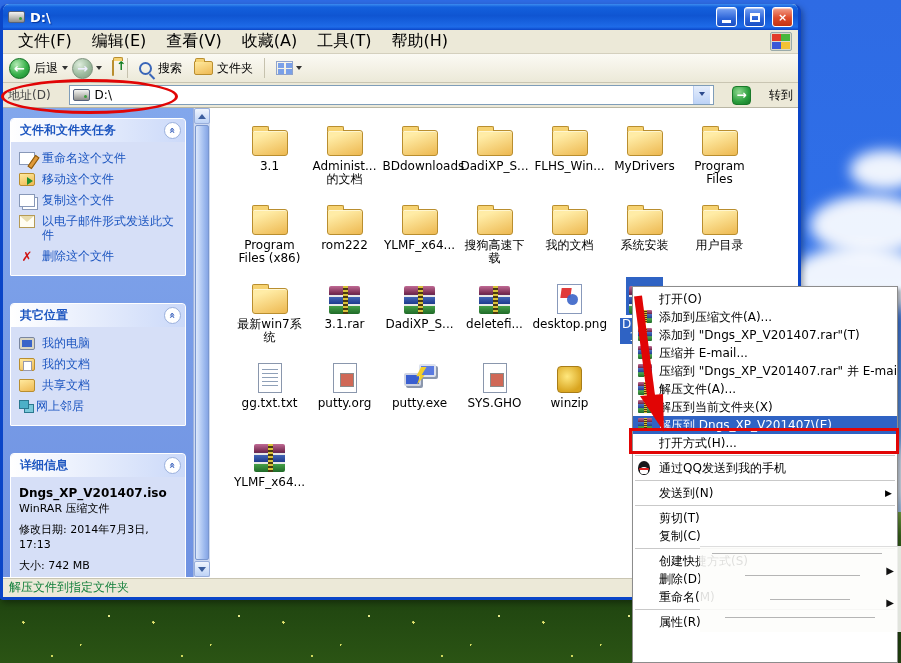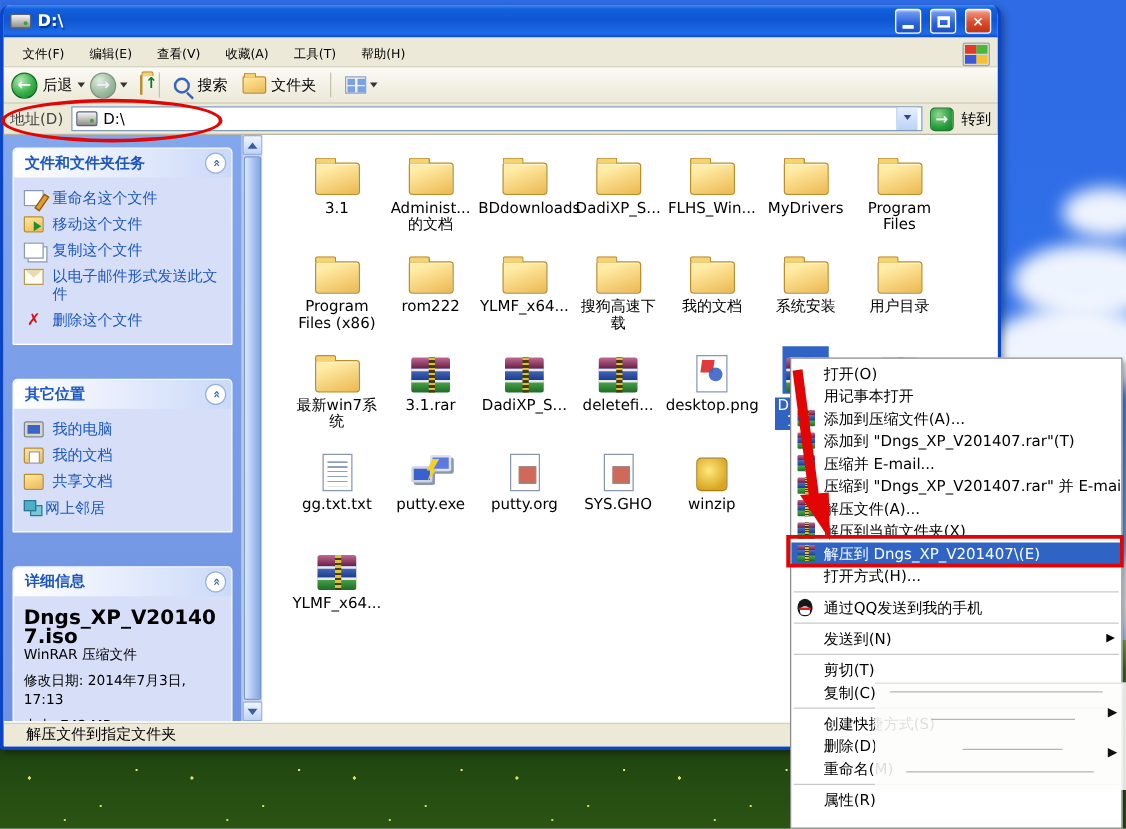--- a/index.html
+++ b/index.html
@@ -28,21 +28,21 @@
   .wbtn { width:21px; height:20px; border-radius:3px; border:1px solid #fff; margin-left:2px;
     display:flex; align-items:center; justify-content:center; color:#fff; font-size:11px; font-weight:bold;
     background:linear-gradient(180deg,#7aa4f4,#2a63d8 60%,#1b50c4); box-shadow:inset 0 1px 1px rgba(255,255,255,.6); }
   .wbtn.close { background:linear-gradient(180deg,#f3a08a,#dd4a2a 55%,#c33311); }
   .wbtn .minbar { width:9px; height:3px; background:#fff; margin-top:9px; }
   .wbtn .maxbox { width:10px; height:9px; border:2px solid #fff; border-top-width:3px; }
   .drive-ic { width:17px; height:12px; border:1px solid #55617a; border-radius:2px;
     background:linear-gradient(180deg,#f4f4f2,#b9b9b4 60%,#8f8f8c); position:relative; }
   .drive-ic::after { content:""; position:absolute; right:2px; bottom:2px; width:3px; height:3px; border-radius:50%; background:#3c9e3c; }
 
-  .menubar { height:24px; background:#ece9d8; border-bottom:1px solid #d4d0be; display:flex; align-items:flex-end; padding:0 6px; gap:2px; font-size:10px; }
+  .menubar { height:24px; background:#ece9d8; border-bottom:1px solid #d4d0be; display:flex; align-items:center; padding:0 6px; gap:2px; font-size:16px; }
   .menubar .mb-item { padding:3px 9px; }
   .menubar .spring { flex:1; }
   .winlogo { width:22px; height:19px; border:1px solid #9aa; border-radius:2px; background-color:#dcd9c8;
     background-image:linear-gradient(#e23a2a,#e23a2a),linear-gradient(#48b73c,#48b73c),linear-gradient(#3a58d8,#3a58d8),linear-gradient(#f3c234,#f3c234);
     background-size:46% 44%,46% 44%,46% 44%,46% 44%;
     background-position:1px 1px,calc(100% - 1px) 1px,1px calc(100% - 1px),calc(100% - 1px) calc(100% - 1px);
     background-repeat:no-repeat; }
 
   .toolbar { height:29px; background:linear-gradient(180deg,#fbfaf4,#ece9d8); border-bottom:1px solid #c9c5b2;
     display:flex; align-items:center; padding:0 6px; gap:4px; font-size:12px; }
@@ -57,21 +57,21 @@
   .tb-folder::before { content:""; position:absolute; top:-4px; left:0; width:8px; height:3px;
     background:#f6d271; border:1px solid #b98e2f; border-bottom:none; border-radius:2px 2px 0 0; }
   .tb-up-arrow { position:absolute; left:4px; top:-2px; color:#0c7a1e; font-size:12px; font-weight:bold; }
   .mag { width:13px; height:13px; border:2px solid #3a66b8; border-radius:50%; position:relative; margin-right:2px; }
   .mag::after { content:""; position:absolute; width:2px; height:7px; background:#3a66b8; left:10px; top:9px; transform:rotate(-45deg); }
   .views-ic { width:17px; height:14px; border:1px solid #8fa3cc;
     background-image:linear-gradient(#7aa0e8,#7aa0e8),linear-gradient(#7aa0e8,#7aa0e8),linear-gradient(#7aa0e8,#7aa0e8),linear-gradient(#7aa0e8,#7aa0e8);
     background-size:6px 5px,6px 5px,6px 5px,6px 5px;
     background-position:1px 1px,9px 1px,1px 7px,9px 7px; background-repeat:no-repeat; }
 
-  .addrbar { height:25px; background:#ece9d8; display:flex; align-items:center; padding:0 5px; gap:6px; font-size:12px; border-bottom:1px solid #b9b6a4; }
+  .addrbar { height:25px; background:#ece9d8; display:flex; align-items:center; padding:0 5px; gap:18px; font-size:12px; border-bottom:1px solid #b9b6a4; }
   .addr-combo { flex:1; height:20px; background:#fff; border:1px solid #7f9db9; display:flex; align-items:center; gap:5px; padding:0 3px; }
   .combo-btn { width:17px; height:18px; margin-left:auto; border-left:1px solid #b9cdf1;
     background:linear-gradient(180deg,#e6eefc,#bcd2f6); display:flex; align-items:center; justify-content:center; }
   .go-btn { width:19px; height:19px; border-radius:4px; border:1px solid #1a7a2a; color:#fff; font-weight:bold; font-size:12px;
     display:flex; align-items:center; justify-content:center;
     background:radial-gradient(circle at 35% 30%,#8fd88f,#2b9e3e 60%,#157a28); }
 
   .main { flex:1; display:flex; min-height:0; background:#fff; }
 
   
@@ -92,21 +92,21 @@
   .si-copy { box-shadow:3px 3px 0 -1px #fff,3px 3px 0 0 #8898b8; }
   .si-globe { width:14px; height:14px; border-radius:50%; background:radial-gradient(circle at 35% 32%,#9fe49f,#1f8f3a 60%,#0f6326); border:1px solid #0c5a20; }
   .si-mail { background:#fffdf2; border:1px solid #b59a55; }
   .si-mail::before { content:""; position:absolute; left:0; top:0; width:0; height:0; border-left:7px solid transparent; border-right:7px solid transparent; border-top:6px solid #e8dcae; }
   .si-x { color:#cf1515; font-weight:bold; font-size:13px; line-height:13px; text-align:center; }
   .si-monitor { background:#d9d5c2; border:1px solid #7a86a0; border-radius:2px; }
   .si-monitor::before { content:""; position:absolute; inset:2px; background:#3a64c8; }
   .si-docfold::after { content:""; position:absolute; left:3px; top:2px; width:7px; height:8px; background:#fff; border:1px solid #99a; }
   .si-net { background:#4cb0c8; border:1px solid #2a7890; box-shadow:5px 4px 0 -1px #79c8da, 5px 4px 0 0 #2a7890; width:10px; height:9px; }
   .details-b { color:#000; font-size:11px; line-height:15px; }
-  .details-name { font-weight:bold; font-size:16px; word-break:break-all; }
+  .details-name { font-weight:bold; font-size:12px; word-break:break-all; }
   .details-row { margin-top:6px; }
 
   
   .vscroll { width:17px; flex:none; background:#cdd9f1; border-left:1px solid #9fb3de; display:flex; flex-direction:column; }
   .vs-btn { height:16px; background:linear-gradient(180deg,#f0f5fe,#bed3f6); border:1px solid #98aedb; border-radius:2px;
     display:flex; align-items:center; justify-content:center; }
   .vs-btn i { width:0; height:0; border:4px solid transparent; }
   .vs-btn.up i { border-bottom:5px solid #3c5e9e; margin-top:-4px; }
   .vs-btn.down i { border-top:5px solid #3c5e9e; margin-bottom:-4px; }
   .vs-thumb { flex:1; margin:1px 1px; background:linear-gradient(90deg,#dce8fc,#9cb9ee 70%,#86a5e4); border:1px solid #7a97cf; border-radius:2px; }
@@ -144,21 +144,21 @@
   .page-lg::before { content:""; position:absolute; left:6px; top:9px; width:12px; height:12px; background:#c8503a; border:1px solid #777; opacity:.85; }
   .prog-lg { width:34px; height:30px; position:relative; }
   .prog-lg .scr1 { position:absolute; left:1px; top:10px; width:17px; height:13px; background:#3a5fd0; border:2px solid #cfd4e2; border-radius:2px; box-shadow:2px 2px 0 #8b97ad; }
   .prog-lg .scr2 { position:absolute; right:1px; top:1px; width:17px; height:13px; background:#5a7ae0; border:2px solid #dde2ee; border-radius:2px; box-shadow:2px 2px 0 #8b97ad; }
   .prog-lg .bolt { position:absolute; left:12px; top:4px; width:12px; height:18px; background:#f3cf2a;
     clip-path:polygon(55% 0,100% 0,60% 45%,85% 45%,20% 100%,45% 52%,15% 52%); }
   .winzip-lg { width:25px; height:27px; border:1px solid #a87d18; border-radius:4px;
     background:radial-gradient(circle at 40% 38%,#ffe87e,#d9a520 75%); }
 
   .statusbar { height:20px; background:#ece9d8; border-top:1px solid #fff; box-shadow:inset 0 1px 0 #c9c5b2;
-    display:flex; align-items:center; padding:0 18px; font-size:12px; color:#000000; }
+    display:flex; align-items:center; padding:0 6px; font-size:12px; color:#15803d; }
 
   
   .ctx { position:absolute; left:632px; top:286px; width:266px; height:377px; overflow:hidden; z-index:30;
     background:#fff; border:1px solid #8c8c8c; box-shadow:3px 3px 4px rgba(0,0,0,.35); padding:3px 0; font-size:12px; color:#000; }
   .mitem { position:relative; height:18px; line-height:18px; padding:0 16px 0 26px; white-space:nowrap; overflow:hidden; }
   .mitem.bold { font-weight:normal; }
   .mitem .mi { position:absolute; left:5px; top:2px; }
   .mitem .mi-qq { position:absolute; left:5px; top:2px; width:12px; height:14px; background:#15171a; border-radius:50% 50% 46% 46%; }
   .mitem .mi-qq::before { content:""; position:absolute; left:2px; bottom:1px; width:8px; height:7px; background:#fff; border-radius:50% 50% 40% 40%; }
   .mitem .mi-qq::after { content:""; position:absolute; left:1px; top:7px; width:10px; height:2px; background:#e02020; border-radius:2px; }
@@ -485,38 +485,38 @@
           </div>
 
         <div class="file">
             <span class="icon-slot">
               <i class="txt-lg"></i>
             </span>
             <span class="flabel">gg.txt.txt</span>
           </div>
         <div class="file">
             <span class="icon-slot">
+              <i class="page-lg"></i>
+            </span>
+            <span class="flabel">putty.org</span>
+          </div>
+        <div class="file">
+            <span class="icon-slot">
               <i class="prog-lg">
                 <i class="scr1"></i>
                 <i class="scr2"></i>
                 <i class="bolt"></i>
               </i>
             </span>
             <span class="flabel">putty.exe</span>
           </div>
         <div class="file">
             <span class="icon-slot">
               <i class="page-lg"></i>
             </span>
-            <span class="flabel">putty.org</span>
-          </div>
-        <div class="file">
-            <span class="icon-slot">
-              <i class="page-lg"></i>
-            </span>
             <span class="flabel">SYS.GHO</span>
           </div>
         <div class="file">
             <span class="icon-slot">
               <i class="winzip-lg"></i>
             </span>
             <span class="flabel">winzip</span>
           </div>
 
         <div class="file row-break">
@@ -528,21 +528,20 @@
       </div>
     </div>
 
     <div class="statusbar">
       <span>解压文件到指定文件夹</span>
     </div>
   </div>
 
   <div class="ctx">
     <div class="mitem bold"><span>打开(O)</span></div>
-    <div class="mitem"><span>用记事本打开</span></div>
     <div class="mitem"><span class="mi rar-sm"></span><span>添加到压缩文件(A)...</span></div>
     <div class="mitem"><span class="mi rar-sm"></span><span>添加到 "Dngs_XP_V201407.rar"(T)</span></div>
     <div class="mitem"><span class="mi rar-sm"></span><span>压缩并 E-mail...</span></div>
     <div class="mitem"><span class="mi rar-sm"></span><span>压缩到 "Dngs_XP_V201407.rar" 并 E-mail</span></div>
     <div class="mitem"><span class="mi rar-sm"></span><span>解压文件(A)...</span></div>
     <div class="mitem"><span class="mi rar-sm"></span><span>解压到当前文件夹(X)</span></div>
     <div class="mitem hl"><span class="mi rar-sm"></span><span>解压到 Dngs_XP_V201407\(E)</span></div>
     <div class="mitem"><span>打开方式(H)...</span></div>
     <div class="msep"></div>
     <div class="mitem"><span class="mi-qq"></span><span>通过QQ发送到我的手机</span></div>

